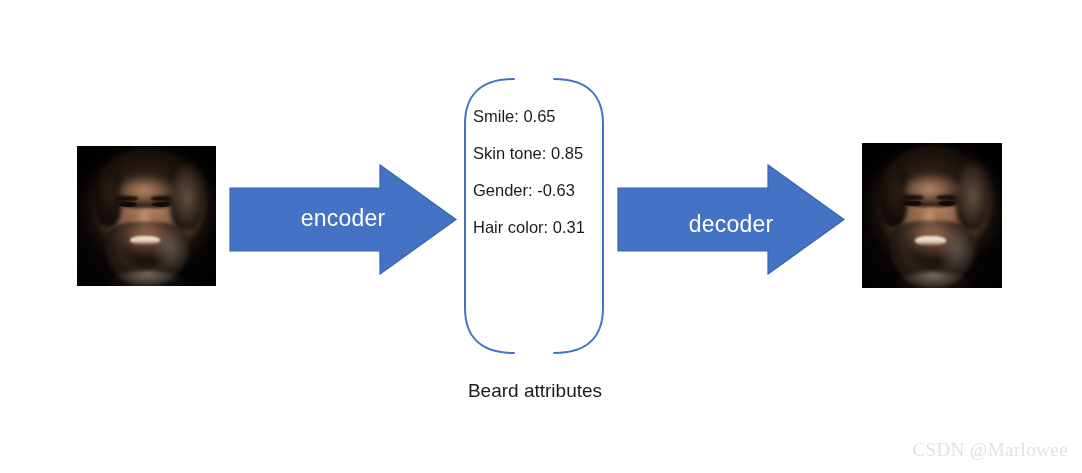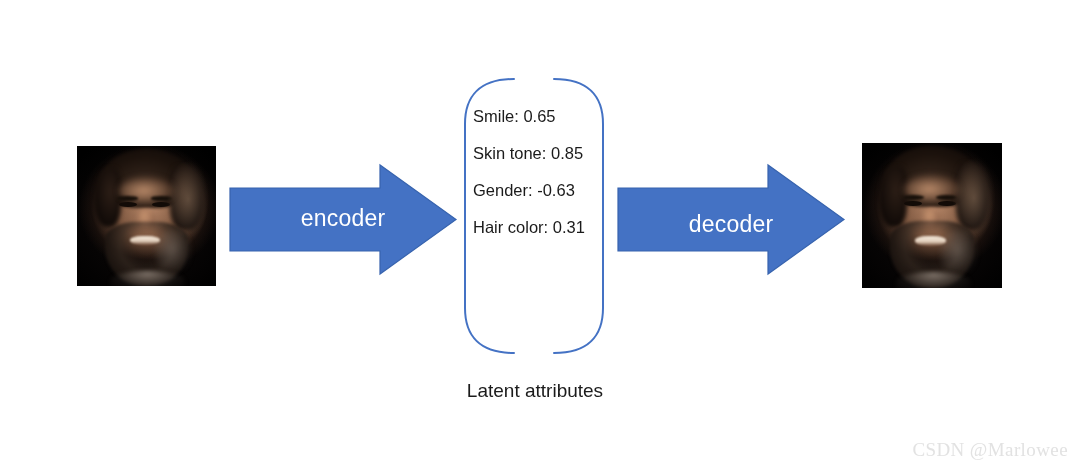--- a/index.html
+++ b/index.html
@@ -235,21 +235,21 @@
     </svg>
   </div>
 
   <div class="latent-list">
     <div class="latent-item">Smile: 0.65</div>
     <div class="latent-item">Skin tone: 0.85</div>
     <div class="latent-item">Gender: -0.63</div>
     <div class="latent-item">Hair color: 0.31</div>
   </div>
 
-  <div class="caption">Latent attributes</div>
+  <div class="caption">Beard attributes</div>
 
   <div class="arrow" style="left:616px; top:163px; width:230px; height:113px;">
     <svg width="230" height="113" viewBox="0 0 230 113" xmlns="http://www.w3.org/2000/svg">
       <polygon points="2,25 152,25 152,2 228,56.5 152,111 152,88 2,88" fill="#4472C4" stroke="#3763AE" stroke-width="1.2"></polygon>
     </svg>
     <div class="arrow-label" style="top:48px;">decoder</div>
   </div>
 
   <div class="photo photo-right">
     <div class="face-bg"></div>

